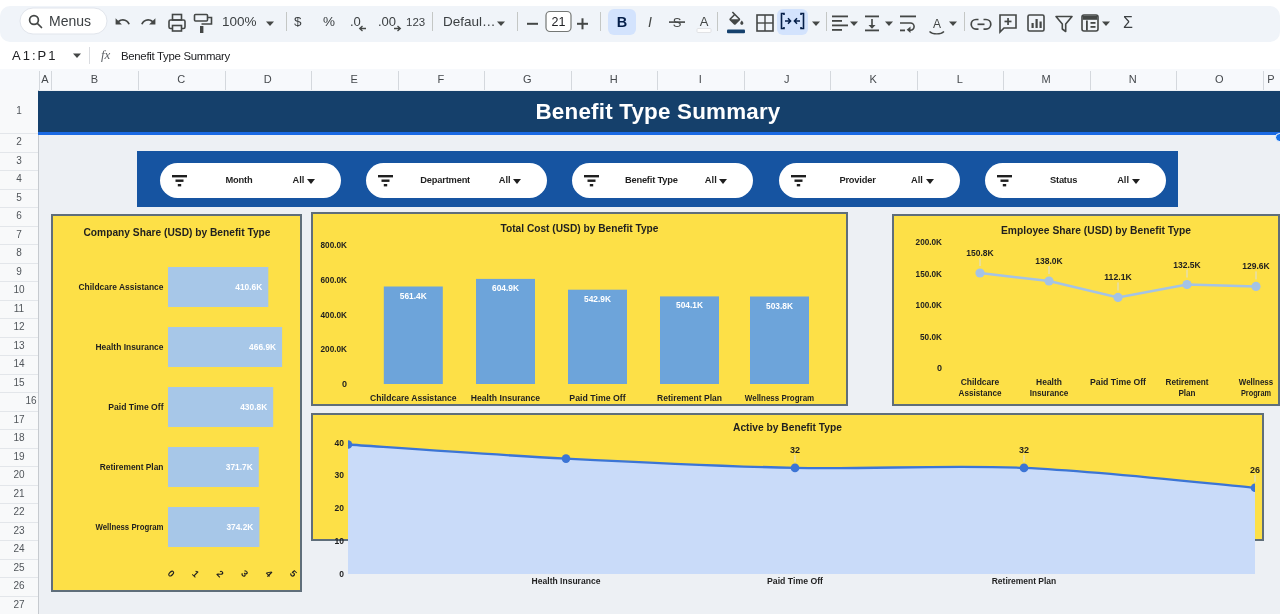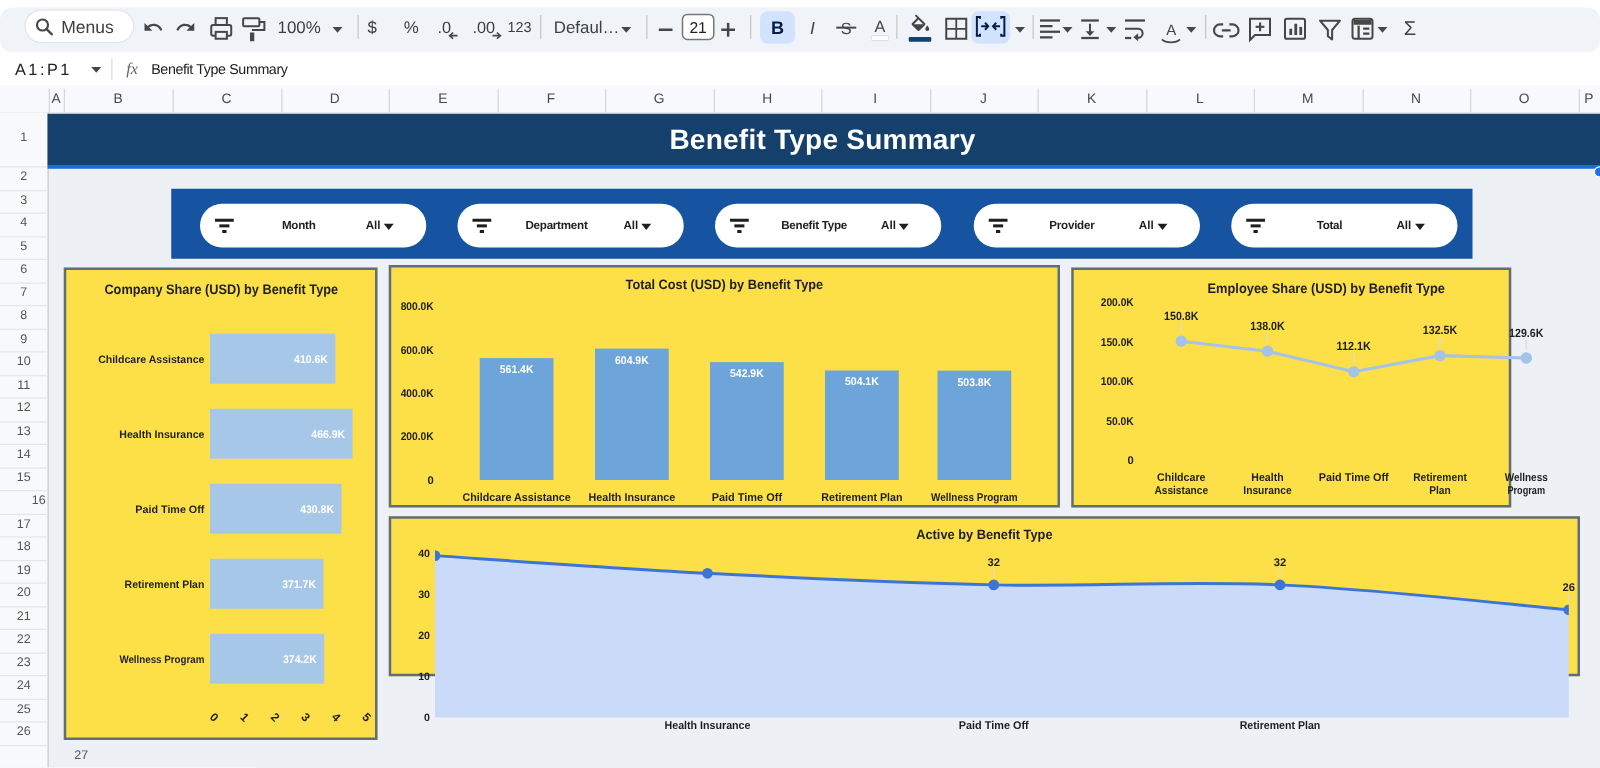--- a/index.html
+++ b/index.html
@@ -36,21 +36,21 @@
         text-align:center;font-size:9.3px;font-weight:bold;color:#1f1f1f;
         letter-spacing:-0.2px;}
   .pall{position:absolute;left:118px;top:0;width:41px;height:35px;line-height:35px;
         text-align:center;font-size:9.3px;font-weight:bold;color:#1f1f1f;}
   .pcaret{position:absolute;left:147px;top:16px;width:0;height:0;
         border-left:4.5px solid transparent;border-right:4.5px solid transparent;
         border-top:5px solid #1f1f1f;}
   .card{position:absolute;background:#fde047;border:2px solid #5f6e7a;box-sizing:border-box;}
   #c1{left:51px;top:124px;width:251px;height:378px;}
   #c2{left:311px;top:122px;width:537px;height:194px;}
-  #c3{left:857px;top:124px;width:352px;height:192px;}
+  #c3{left:892px;top:124px;width:388px;height:192px;}
   #c4{left:311px;top:323px;width:953px;height:128px;}
   svg text{font-family:"Liberation Sans",sans-serif;}
 </style>
 </head>
 <body>
 <div id="app">
   <div class="abs" id="toolbar">
     <div class="abs" id="tstrip"></div>
     <svg class="abs" style="left:0;top:0" width="1280" height="42" viewBox="0 0 1280 42">
     <rect x="20" y="8" width="87" height="26" rx="13" fill="#fff" stroke="#e1e5ec" stroke-width="1"></rect>
@@ -233,21 +233,21 @@
       <div class="rlab" style="top:413.00px;height:18.5px;line-height:18.5px;">22</div>
       <div class="rsep" style="top:413.00px"></div>
       <div class="rlab" style="top:431.50px;height:18.5px;line-height:18.5px;">23</div>
       <div class="rsep" style="top:431.50px"></div>
       <div class="rlab" style="top:450.00px;height:18.5px;line-height:18.5px;">24</div>
       <div class="rsep" style="top:450.00px"></div>
       <div class="rlab" style="top:468.50px;height:18.5px;line-height:18.5px;">25</div>
       <div class="rsep" style="top:468.50px"></div>
       <div class="rlab" style="top:487.00px;height:18.5px;line-height:18.5px;">26</div>
       <div class="rsep" style="top:487.00px"></div>
-      <div class="rlab" style="top:505.50px;height:18.5px;line-height:18.5px;padding-left:46px;">27</div>
+      <div class="rlab" style="top:505.50px;height:18.5px;line-height:18.5px;">27</div>
       <div class="rsep" style="top:505.50px"></div>
     </div>
     <div class="abs" id="banner">Benefit Type Summary</div>
     <div class="abs" id="selline"></div>
     <div class="abs" id="fillhandle"></div>
     <div class="abs" id="filterbar">
       <div class="pill" style="left:23.0px">
       <svg class="picon" viewBox="0 0 17 17">
             <rect x="1" y="3" width="15" height="2.4" fill="#1f1f1f"></rect>
             <rect x="4.5" y="7.5" width="8" height="2.4" fill="#1f1f1f"></rect>
@@ -286,21 +286,21 @@
       <div class="plab">Provider</div>
           <div class="pall">All</div>
           <div class="pcaret"></div>
     </div>
       <div class="pill" style="left:847.6px">
       <svg class="picon" viewBox="0 0 17 17">
             <rect x="1" y="3" width="15" height="2.4" fill="#1f1f1f"></rect>
             <rect x="4.5" y="7.5" width="8" height="2.4" fill="#1f1f1f"></rect>
             <rect x="6.8" y="12" width="3.4" height="2.4" fill="#1f1f1f"></rect>
           </svg>
-      <div class="plab">Total</div>
+      <div class="plab">Status</div>
           <div class="pall">All</div>
           <div class="pcaret"></div>
     </div>
     </div>
     <div class="card" id="c1"><svg width="247" height="374" viewBox="0 0 247 374">
 <text x="124.0" y="19.5" font-size="11" text-anchor="middle" font-weight="bold" fill="#1f1f1f" textLength="187.0" lengthAdjust="spacingAndGlyphs">Company Share (USD) by Benefit Type</text>
 <rect x="115" y="51.0" width="100.3" height="40" fill="#a7c7e8"></rect>
 <text x="110.5" y="74.2" font-size="8.6" text-anchor="end" font-weight="bold" fill="#1f1f1f" textLength="85.0" lengthAdjust="spacingAndGlyphs">Childcare Assistance</text>
 <text x="209.3" y="74.2" font-size="9" text-anchor="end" font-weight="bold" fill="#fff" textLength="27.0" lengthAdjust="spacingAndGlyphs">410.6K</text>
 <rect x="115" y="111.0" width="114.1" height="40" fill="#a7c7e8"></rect>

